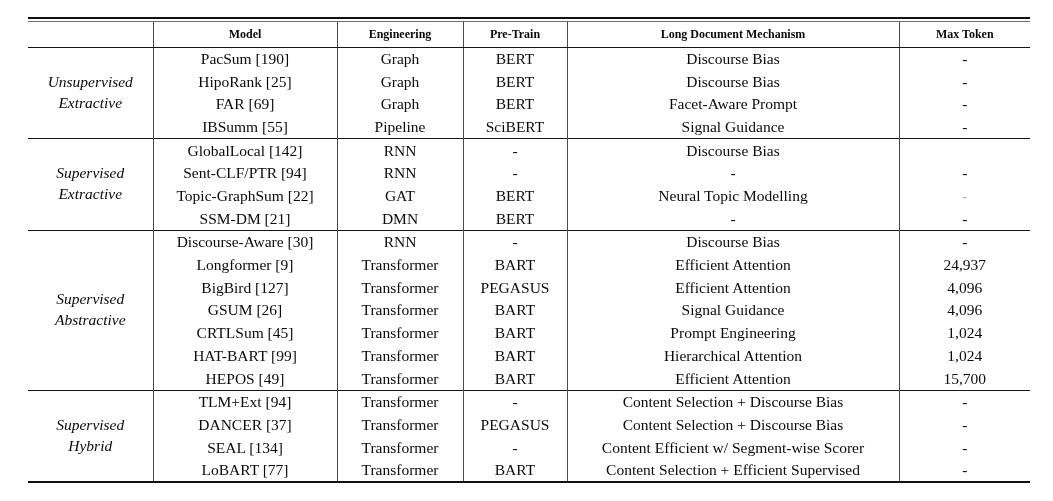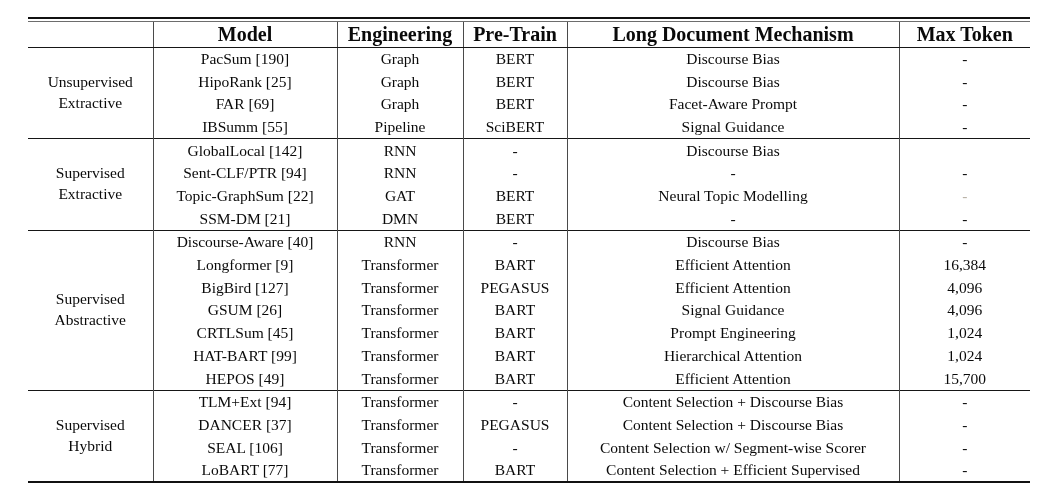--- a/index.html
+++ b/index.html
@@ -27,34 +27,35 @@
   }
   th, td {
     text-align: center;
     vertical-align: middle;
     padding: 0 2px;
     overflow: hidden;
     white-space: nowrap;
   }
   thead th {
     font-weight: bold;
-    font-size: 20px;
+    font-size: 12px;
     height: 25px;
     border-bottom: 1.5px solid #161616;
   }
   tbody td {
     font-size: 15.5px;
     height: 22.9px;
     line-height: 1;
   }
   
   .vline { border-left: 1px solid #4a4a4a; }
   
   tr.group-start td { border-top: 1.5px solid #161616; }
   td.group-cell {
+    font-style: italic;
     font-size: 15.5px;
     white-space: normal;
     line-height: 1.35;
     padding: 0 10px;
     text-align: center;
   }
   td.muted { color: #b9b1a6; }
 </style>
 </head>
 <body>
@@ -135,32 +136,32 @@
         </tr>
         <tr>
           <td class="vline">SSM-DM [21]</td>
           <td class="vline">DMN</td>
           <td class="vline">BERT</td>
           <td class="vline">-</td>
           <td class="vline">-</td>
         </tr>
         <tr class="group-start">
           <td rowspan="7" class="group-cell">Supervised Abstractive</td>
-          <td class="vline">Discourse-Aware [40]</td>
+          <td class="vline">Discourse-Aware [30]</td>
           <td class="vline">RNN</td>
           <td class="vline">-</td>
           <td class="vline">Discourse Bias</td>
           <td class="vline">-</td>
         </tr>
         <tr>
           <td class="vline">Longformer [9]</td>
           <td class="vline">Transformer</td>
           <td class="vline">BART</td>
           <td class="vline">Efficient Attention</td>
-          <td class="vline">16,384</td>
+          <td class="vline">24,937</td>
         </tr>
         <tr>
           <td class="vline">BigBird [127]</td>
           <td class="vline">Transformer</td>
           <td class="vline">PEGASUS</td>
           <td class="vline">Efficient Attention</td>
           <td class="vline">4,096</td>
         </tr>
         <tr>
           <td class="vline">GSUM [26]</td>
@@ -199,24 +200,24 @@
           <td class="vline">-</td>
         </tr>
         <tr>
           <td class="vline">DANCER [37]</td>
           <td class="vline">Transformer</td>
           <td class="vline">PEGASUS</td>
           <td class="vline">Content Selection + Discourse Bias</td>
           <td class="vline">-</td>
         </tr>
         <tr>
-          <td class="vline">SEAL [106]</td>
-          <td class="vline">Transformer</td>
-          <td class="vline">-</td>
-          <td class="vline">Content Selection w/ Segment-wise Scorer</td>
+          <td class="vline">SEAL [134]</td>
+          <td class="vline">Transformer</td>
+          <td class="vline">-</td>
+          <td class="vline">Content Efficient w/ Segment-wise Scorer</td>
           <td class="vline">-</td>
         </tr>
         <tr>
           <td class="vline">LoBART [77]</td>
           <td class="vline">Transformer</td>
           <td class="vline">BART</td>
           <td class="vline">Content Selection + Efficient Supervised</td>
           <td class="vline">-</td>
         </tr>
       </tbody>

